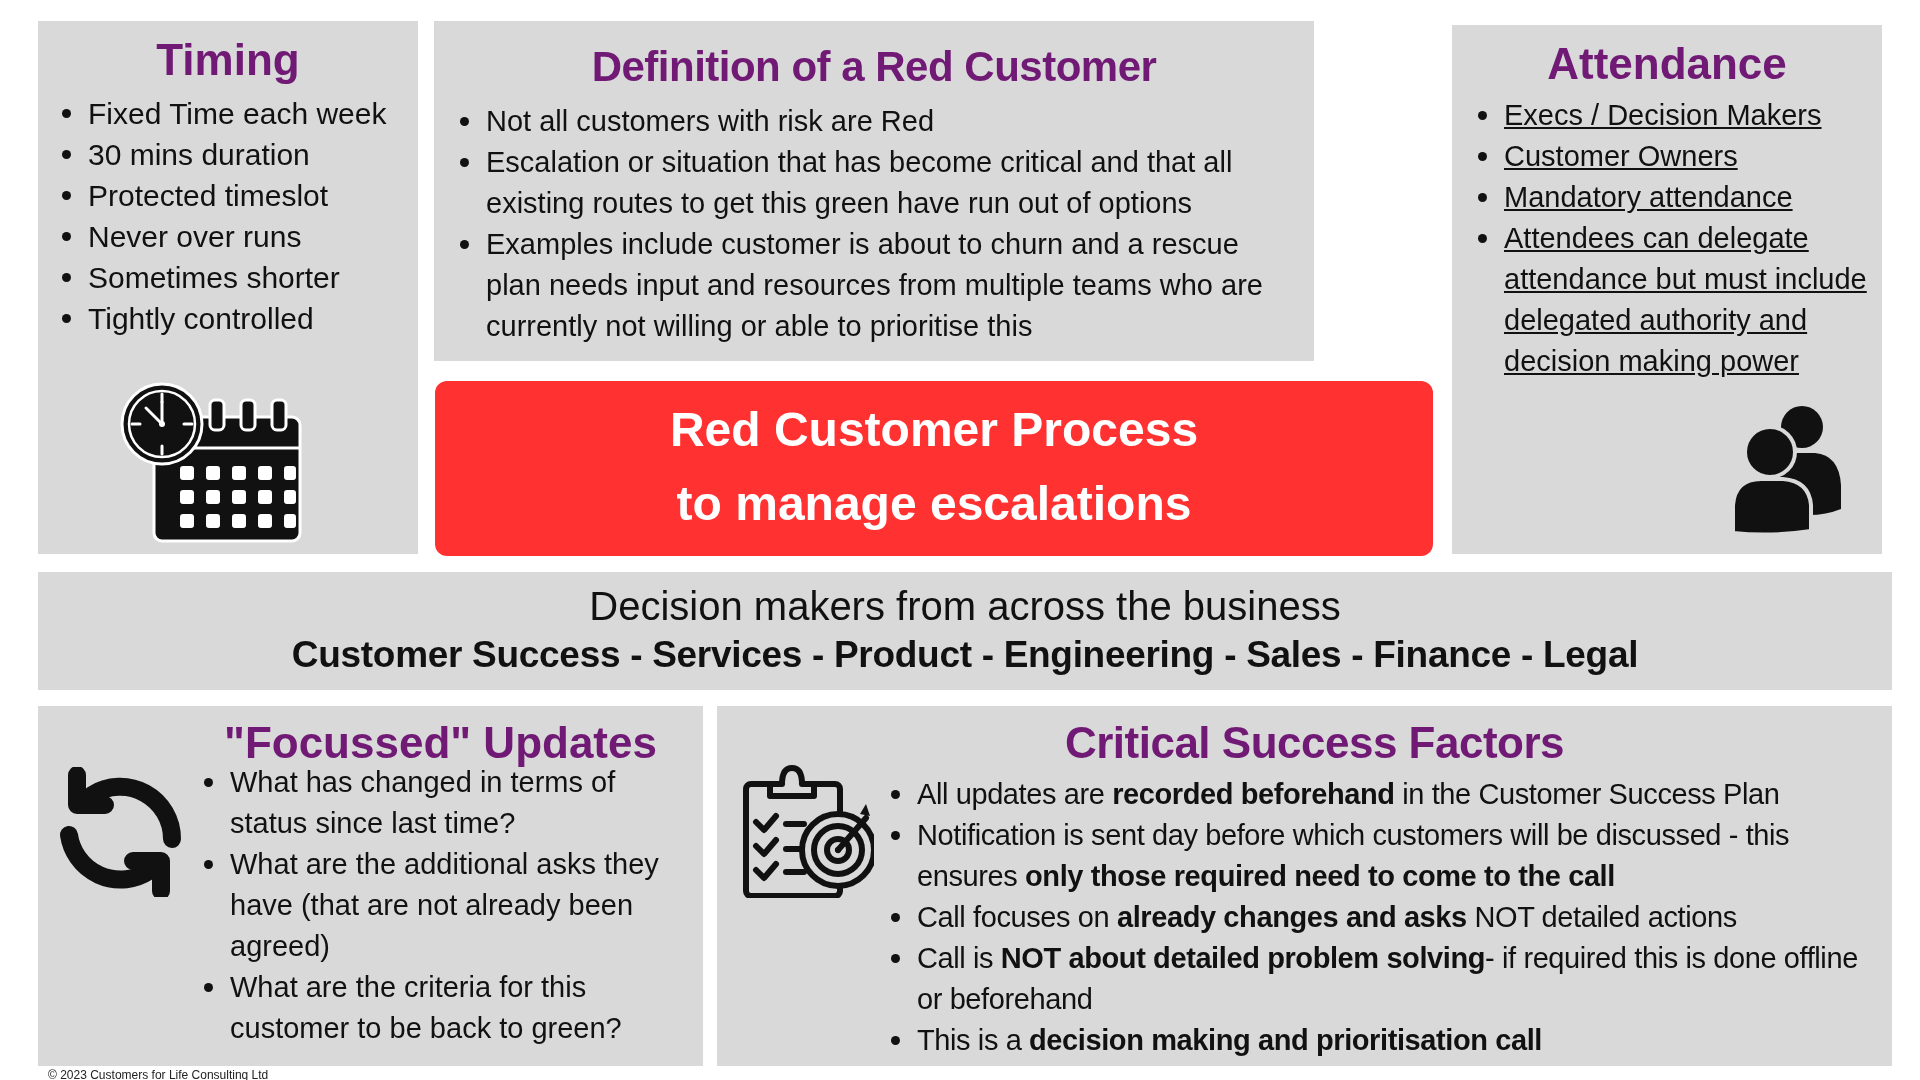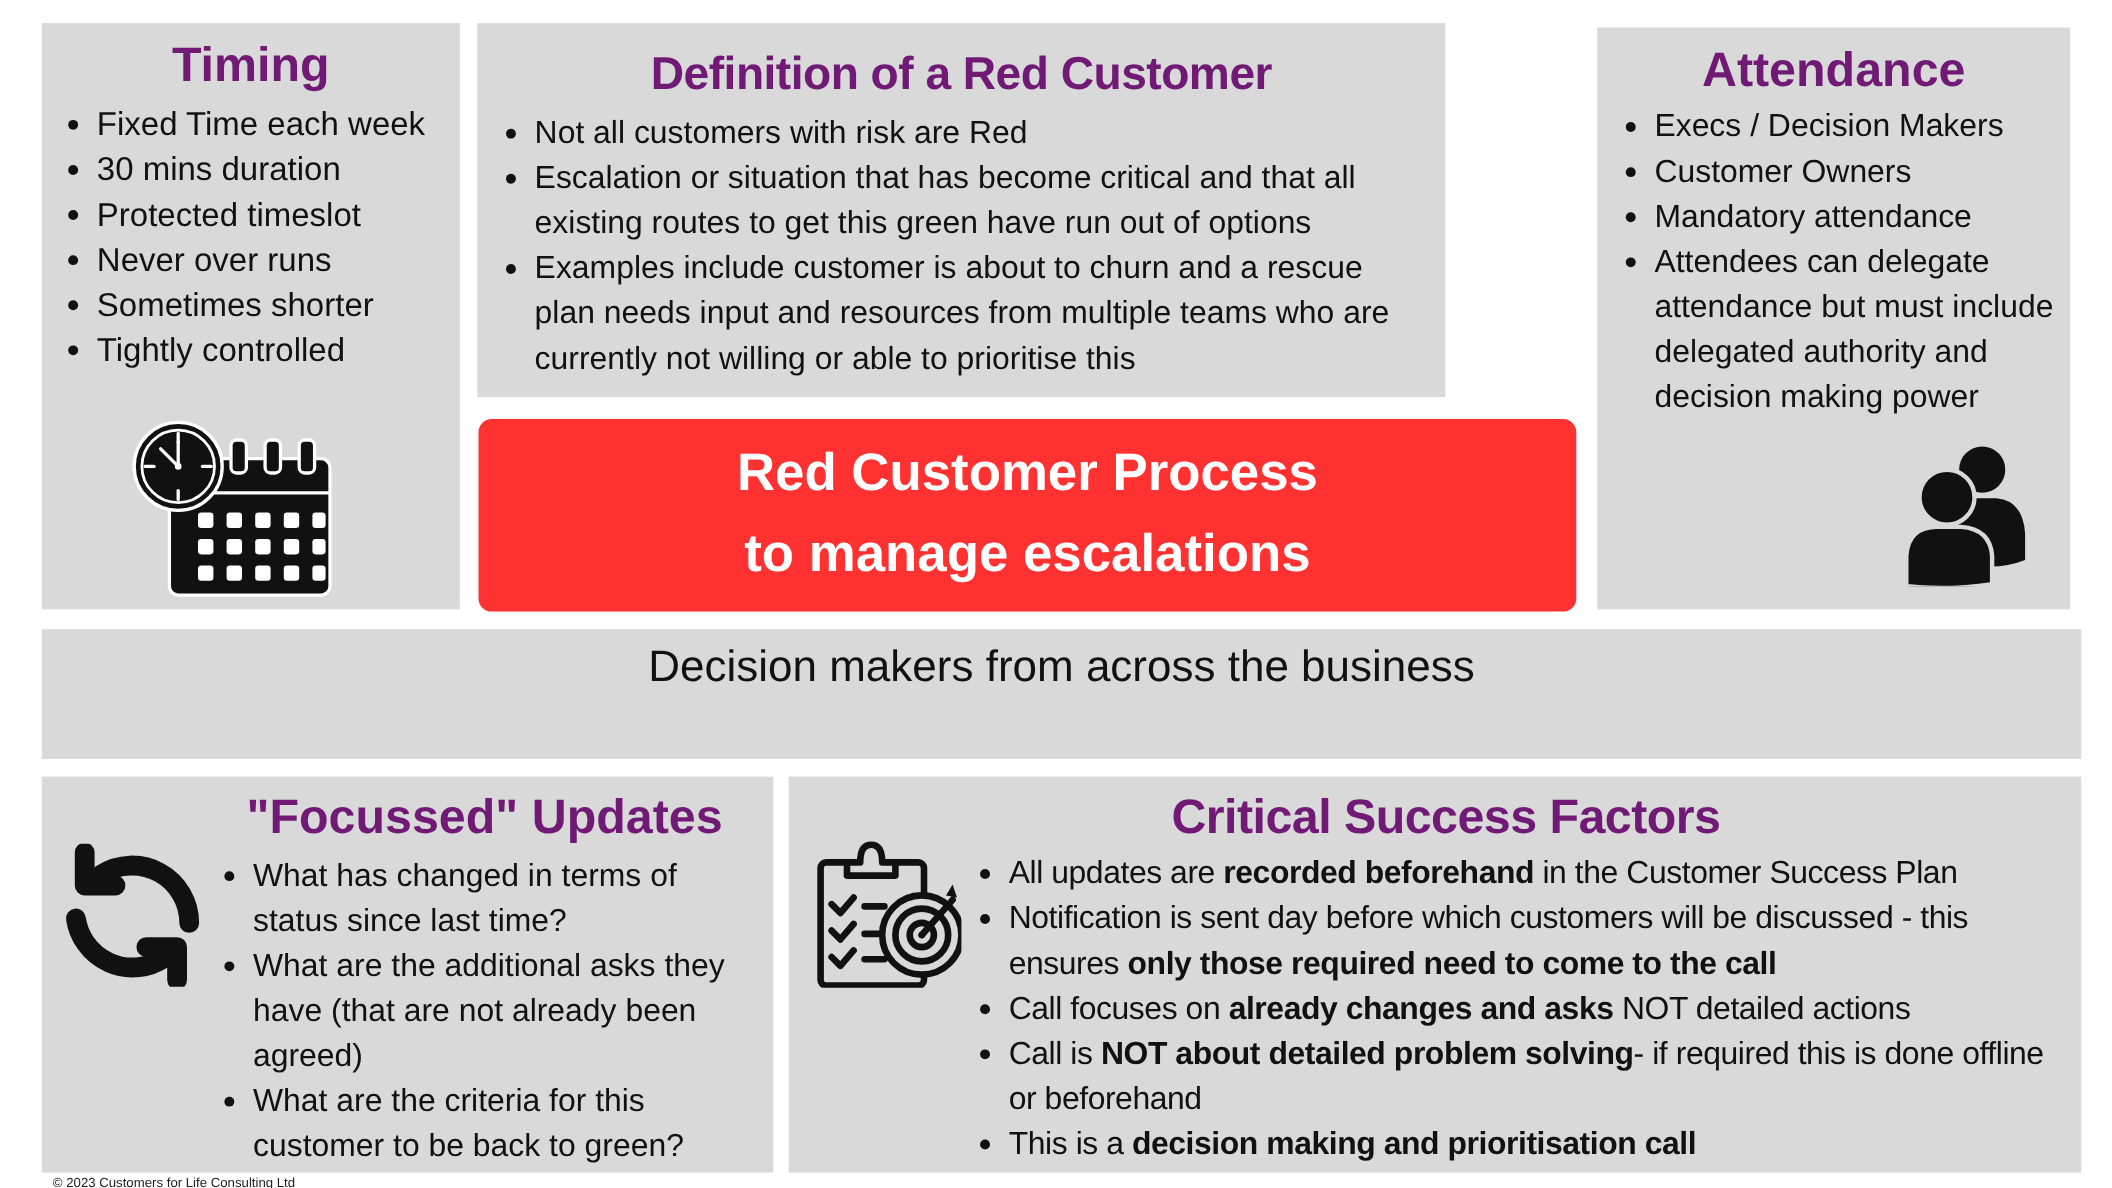--- a/index.html
+++ b/index.html
@@ -28,33 +28,33 @@
     #definition ul { left: 22px; top: 80px; right: 14px; font-size: 29px; line-height: 41px; }
     #definition ul li::before { top: 16px; }
 
     
     #hero { position: absolute; left: 435px; top: 381px; width: 998px; height: 175px; background: #ff3131; border-radius: 12px;
             color: #ffffff; font-weight: bold; font-size: 48px; line-height: 74px; text-align: center; padding-top: 12px; }
 
     
     #attendance { left: 1452px; top: 25px; width: 430px; height: 529px; }
     #attendance .title { top: 14px; font-size: 44px; }
-    #attendance ul { left: 22px; top: 70px; right: 10px; font-size: 29px; line-height: 41px; }
+    #attendance ul { left: 22px; top: 70px; right: 10px; font-size: 29px; line-height: 41px; text-decoration: underline; }
     #attendance ul li::before { top: 16px; }
     #attendance .icon { position: absolute; left: 279px; top: 380px; width: 112px; height: 128px; }
 
     
     #business { left: 38px; top: 572px; width: 1854px; height: 118px; text-align: center; }
     #business .line1 { position: absolute; left: 0; right: 0; top: 12px; font-size: 40px; }
     #business .line2 { position: absolute; left: 0; right: 0; top: 62px; font-size: 37px; font-weight: bold; letter-spacing: -0.3px; }
 
     
     #updates { left: 38px; top: 706px; width: 665px; height: 360px; }
     #updates .title { left: 150px; right: 10px; top: 12px; font-size: 44px; text-align: center; }
-    #updates ul { left: 162px; top: 70px; right: 10px; font-size: 29px; line-height: 41px; }
+    #updates ul { left: 162px; top: 56px; right: 10px; font-size: 29px; line-height: 41px; }
     #updates ul li::before { top: 16px; }
     #updates .icon { position: absolute; left: 19px; top: 61px; width: 127px; height: 130px; }
 
     
     #csf { left: 717px; top: 706px; width: 1175px; height: 360px; }
     #csf .title { left: 20px; right: 0; top: 12px; font-size: 44px; letter-spacing: -0.5px; }
     #csf ul { left: 170px; top: 68px; right: 6px; font-size: 29px; line-height: 41px; letter-spacing: -0.4px; }
     #csf ul li::before { top: 16px; }
     #csf b { font-weight: bold; }
     #csf .icon { position: absolute; left: 25px; top: 58px; width: 132px; height: 134px; }
@@ -140,20 +140,21 @@
     <circle cx="71" cy="22" r="21" fill="#111"></circle>
     <path d="M44 58 Q48 48 62 48 L84 48 Q108 50 110 80 L110 104 Q95 110 78 110 L50 110 Z" fill="#111"></path>
 
     <circle cx="39" cy="47" r="25" fill="#111" stroke="#d9d9d9" stroke-width="4"></circle>
     <path d="M2 128 L2 100 Q4 74 30 74 L52 74 Q78 76 80 100 L80 126 Q40 132 2 128 Z" fill="#111" stroke="#d9d9d9" stroke-width="4"></path>
   </svg>
 </section>
 
 <section id="business" class="panel">
   <div class="line1">Decision makers from across the business</div>
+  <div class="line2">Customer Success - Services - Product - Engineering - Sales - Finance - Legal</div>
 </section>
 
 <section id="updates" class="panel">
   <svg class="icon" viewBox="0 0 127 130">
     <g fill="none" stroke="#111" stroke-width="18" stroke-linecap="round">
       <path d="M35 28 A52 52 0 0 1 115 72"></path>
       <path d="M12 68 A52 52 0 0 0 92 104"></path>
     </g>
     <path d="M20 8 L20 38 L48 38" fill="none" stroke="#111" stroke-width="18" stroke-linecap="round" stroke-linejoin="round"></path>
     <path d="M104 124 L104 94 L76 94" fill="none" stroke="#111" stroke-width="18" stroke-linecap="round" stroke-linejoin="round"></path>

